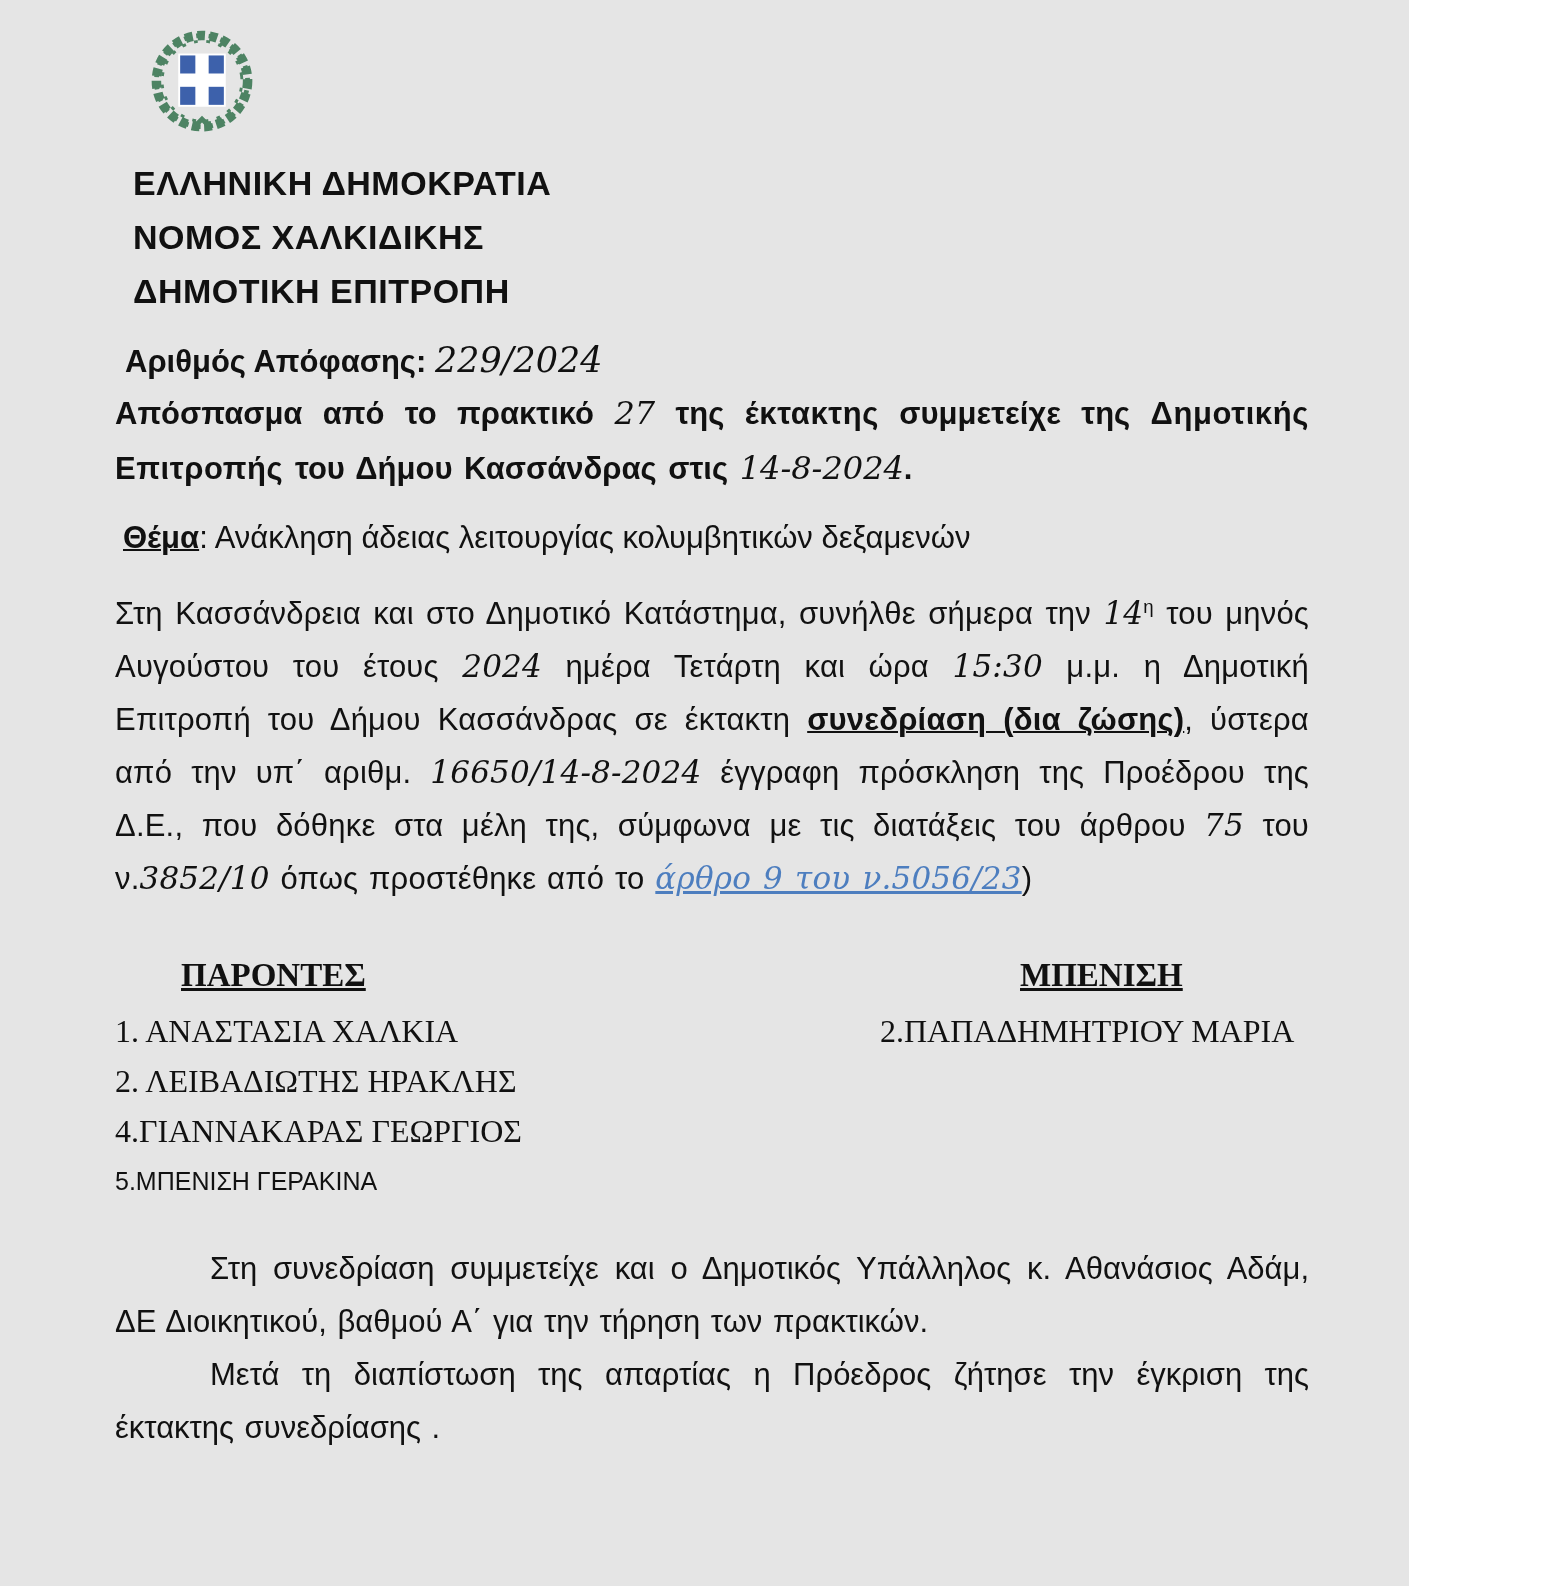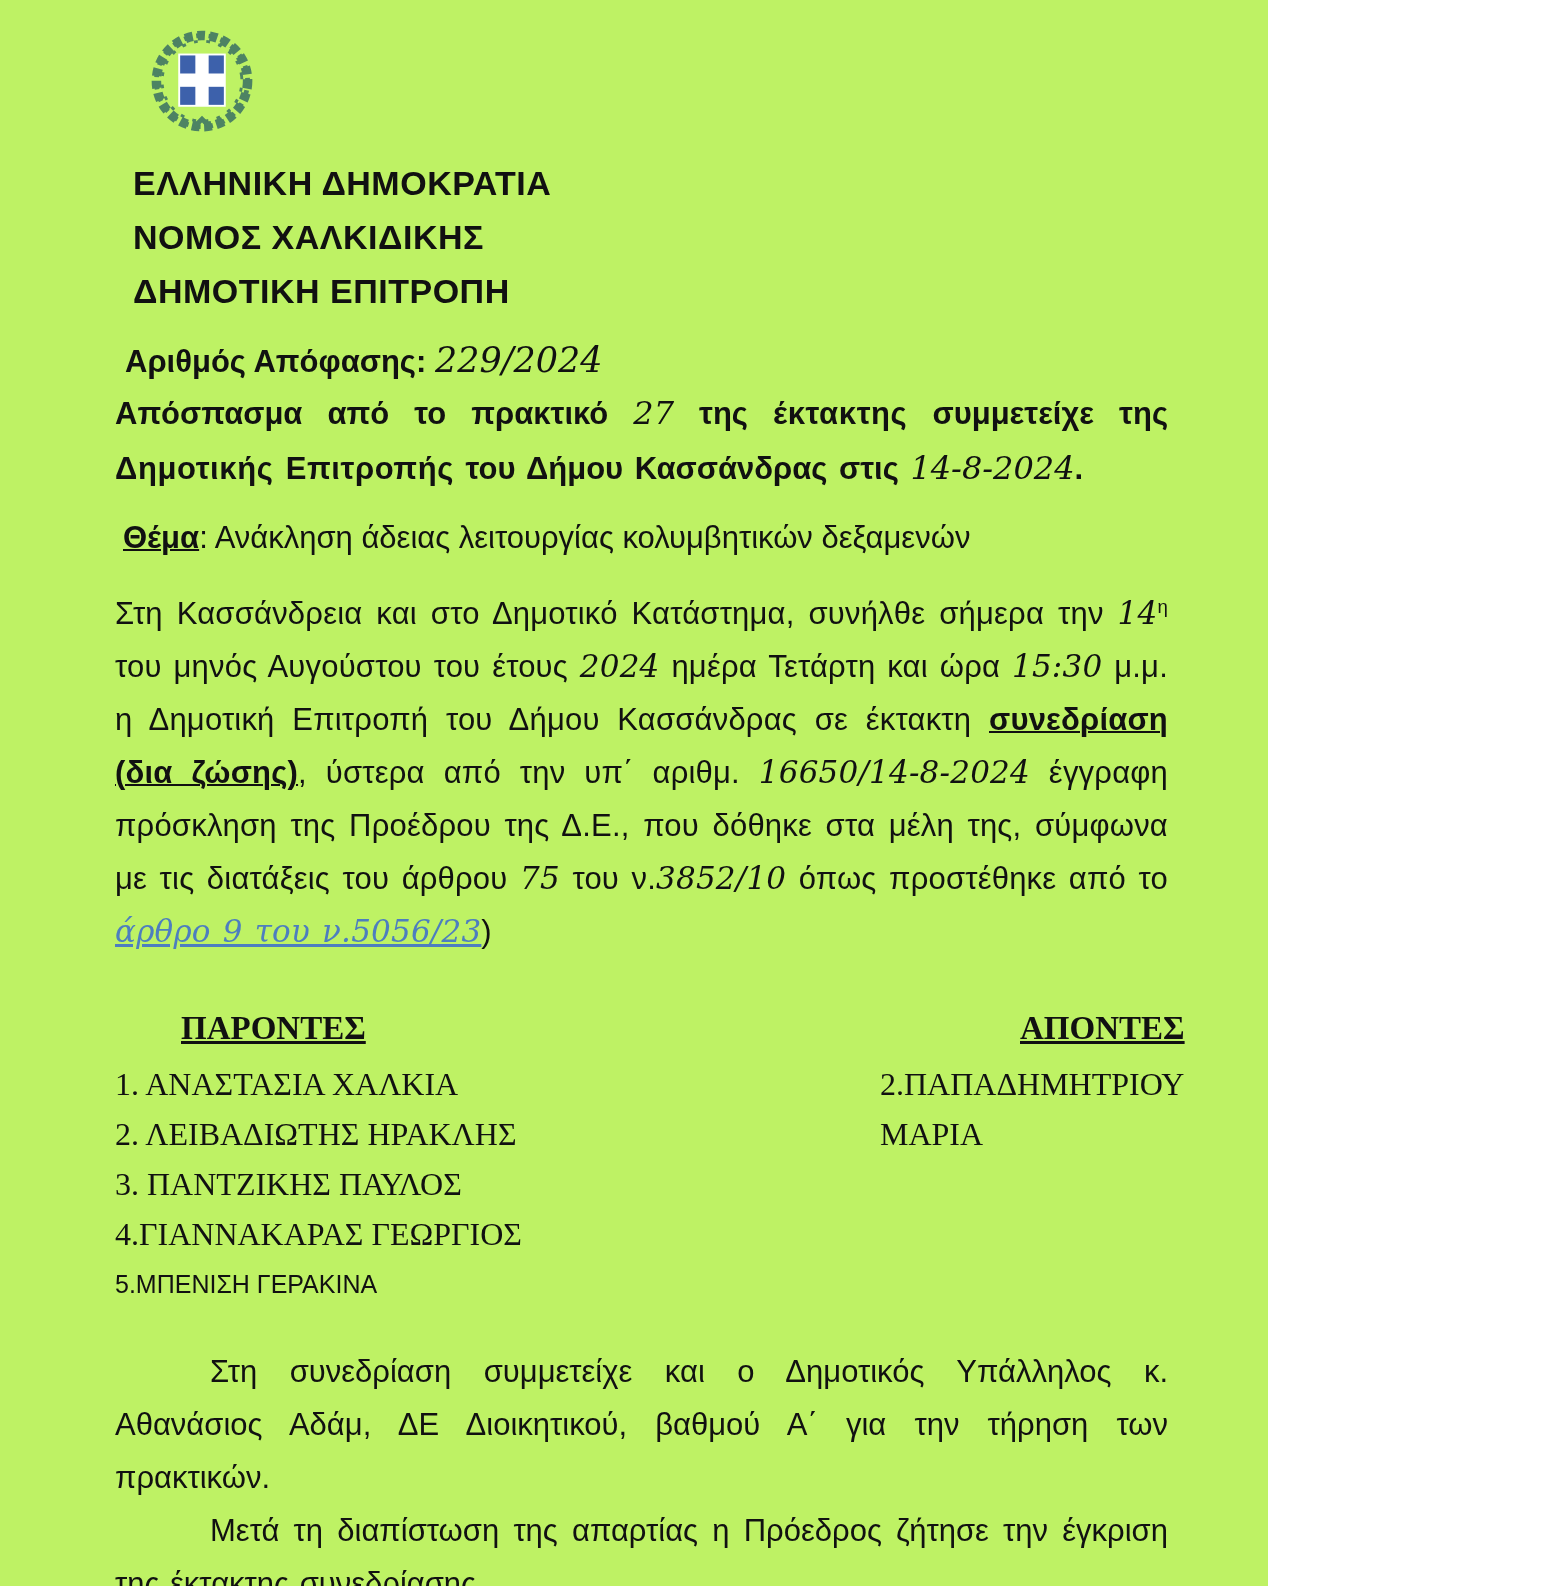--- a/index.html
+++ b/index.html
@@ -1,19 +1,19 @@
 <!DOCTYPE html>
 <html lang="el" style="--link: #4d7ebf; --text: #111111; --wreath: #4d8363; --shield: #3d61ab;"><head>
 <meta charset="utf-8">
 <style>
   html,body { margin:0; padding:0; background:#ffffff; }
   .page {
     position:relative;
-    width:1268px; height:1586px;
-    background:#bef264;
+    width:1409px; height:1586px;
+    background:#e5e5e5;
     color:var(--text, #111);
     overflow:hidden;
     font-family:"Liberation Sans", sans-serif;
   }
   .content { padding:26px 100px 0 115px; }
 
   
   .emblem { margin-left:30px; height:116px; }
 
   
@@ -122,26 +122,25 @@
     <p class="subject"><span class="label">Θέμα</span><span>: Ανάκληση άδειας λειτουργίας κολυμβητικών δεξαμενών</span></p>
 
     <p class="intro"><span>Στη Κασσάνδρεια και στο Δημοτικό Κατάστημα, συνήλθε σήμερα την </span><span class="num">14</span><sup>η</sup><span> του μηνός Αυγούστου του έτους </span><span class="num">2024</span><span> ημέρα Τετάρτη και ώρα </span><span class="num">15:30</span><span> μ.μ. η Δημοτική Επιτροπή του Δήμου Κασσάνδρας σε έκτακτη </span><span class="bu">συνεδρίαση (δια ζώσης)</span><span>, ύστερα από την υπ΄ αριθμ. </span><span class="num">16650/14-8-2024</span><span> έγγραφη πρόσκληση της Προέδρου της Δ.Ε., που δόθηκε στα μέλη της, σύμφωνα με τις διατάξεις του άρθρου </span><span class="num">75</span><span> του ν.</span><span class="num">3852/10</span><span>  όπως προστέθηκε από το </span><a class="law-link num">άρθρο 9 του ν.5056/23</a><span>)</span></p>
 
 
     <div class="attendance">
       <div class="att-col-present">
         <span class="att-header">ΠΑΡΟΝΤΕΣ</span>
         <div class="att-row">1. ΑΝΑΣΤΑΣΙΑ ΧΑΛΚΙΑ</div>
         <div class="att-row">2. ΛΕΙΒΑΔΙΩΤΗΣ ΗΡΑΚΛΗΣ</div>
-        <div class="att-row">3. ΠΑΝΤΖΙΚΗΣ ΠΑΥΛΟΣ</div>
         <div class="att-row">4.ΓΙΑΝΝΑΚΑΡΑΣ ΓΕΩΡΓΙΟΣ</div>
         <div class="att-row sans">5.ΜΠΕΝΙΣΗ ΓΕΡΑΚΙΝΑ</div>
       </div>
       <div class="att-col-absent">
-        <span class="att-header">ΑΠΟΝΤΕΣ</span>
+        <span class="att-header">ΜΠΕΝΙΣΗ</span>
         <div class="att-row">2.ΠΑΠΑΔΗΜΗΤΡΙΟΥ ΜΑΡΙΑ</div>
       </div>
     </div>
 
     <div class="closing-block">
       <p class="closing">Στη συνεδρίαση συμμετείχε και ο Δημοτικός Υπάλληλος κ. Αθανάσιος Αδάμ, ΔΕ Διοικητικού, βαθμού Α΄ για την τήρηση των πρακτικών.</p>
       <p class="closing">Μετά τη διαπίστωση της απαρτίας η Πρόεδρος ζήτησε την έγκριση της έκτακτης συνεδρίασης .</p>
 
     </div>
 

